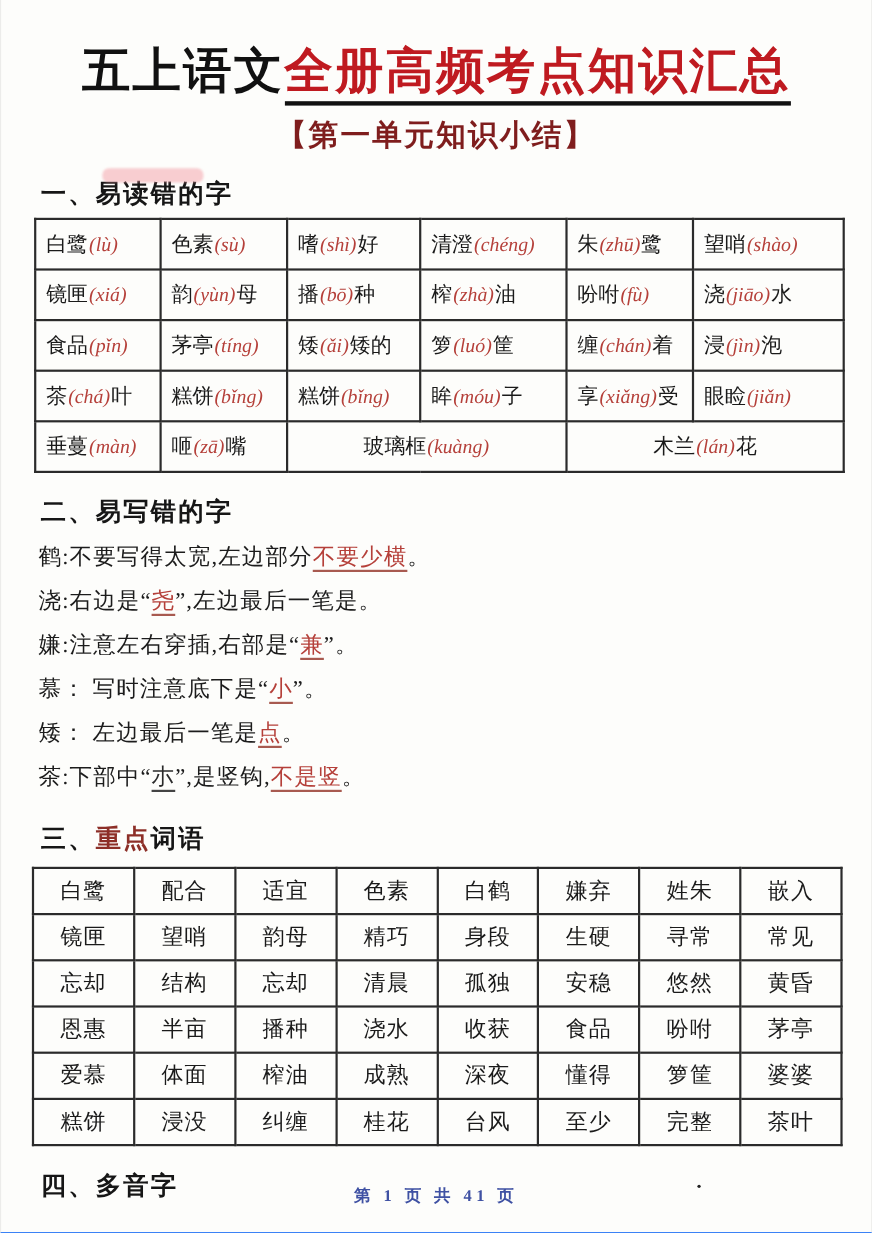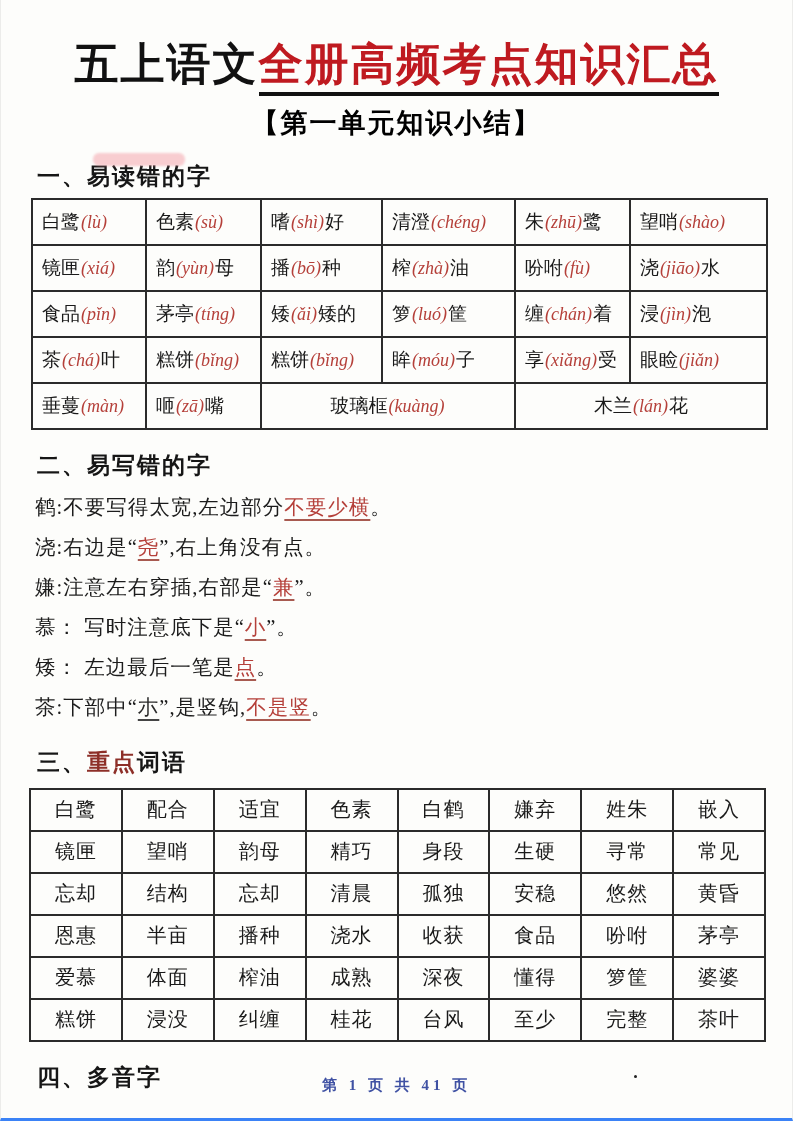--- a/index.html
+++ b/index.html
@@ -3,31 +3,31 @@
 <meta charset="utf-8">
 <style>
   html,body{margin:0;padding:0;background:#ffffff;}
   .page{
     position:relative;
     width:793px;height:1121px;
     margin:0 auto;
     background:#fdfdfb;
     border-left:1px solid #ececea;
     border-right:1px solid #ececea;
-    border-bottom:3px solid #3b82f6;
+    border-bottom:1px solid #3b82f6;
     box-sizing:border-box;
     font-family:"Liberation Serif","DejaVu Serif",serif;
     color:#1a1a1a;
     overflow:hidden;
   }
   
   .title{margin-top:40px;text-align:center;font-size:44px;font-weight:bold;letter-spacing:2px;line-height:1.15;}
   .title .black{color:#111;}
   .title .red{color:#bf1a20;border-bottom:4px solid #111;padding-bottom:3px;}
-  .subtitle{margin-top:14px;text-align:center;font-size:27px;font-weight:bold;color:#000000;letter-spacing:2px;}
+  .subtitle{margin-top:14px;text-align:center;font-size:27px;font-weight:bold;color:#7f1d1d;letter-spacing:2px;}
   
   .sec-heading{margin:20px 0 4px 36px;font-size:23px;font-weight:bold;color:#161616;letter-spacing:2px;position:relative;}
   .sec-heading .red-part{color:#8d2f28;}
   .hl-smudge{position:absolute;left:56px;top:-8px;width:92px;height:13px;background:rgba(243,158,166,0.5);border-radius:6px;filter:blur(1px);}
   
   table{border-collapse:collapse;table-layout:fixed;}
   .tbl1{margin:6px 0 0 30px;width:735px;}
   .tbl1 td{border:2px solid #2b2b2b;height:44px;font-size:19px;padding:0 4px 0 9px;vertical-align:middle;white-space:nowrap;overflow:hidden;}
   .tbl1 td.merged{text-align:center;padding-left:4px;margin-left:37px;}
   .tbl2{margin:10px 0 0 28px;width:737px;}
@@ -108,21 +108,21 @@
         </tr>
       </tbody>
   </table>
 
   <div class="sec-heading">
     <span>二、易写错的字</span>
   </div>
 
   <div class="notes">
       <div class="note-line"><span>鹤:不要写得太宽,左边部分</span><span class="red-ul">不要少横</span><span>。</span></div>
-      <div class="note-line"><span>浇:右边是“</span><span class="red-ul">尧</span><span>”,右上角没有点。</span></div>
+      <div class="note-line"><span>浇:右边是“</span><span class="red-ul">尧</span><span>”,左边最后一笔是。</span></div>
       <div class="note-line"><span>嫌:注意左右穿插,右部是“</span><span class="red-ul">兼</span><span>”。</span></div>
       <div class="note-line"><span>慕： 写时注意底下是“</span><span class="red-ul">小</span><span>”。</span></div>
       <div class="note-line"><span>矮： 左边最后一笔是</span><span class="red-ul">点</span><span>。</span></div>
       <div class="note-line"><span>茶:下部中“</span><span class="ul">朩</span><span>”,是竖钩,</span><span class="red-ul">不是竖</span><span>。</span></div>
     </div>
 
   <div class="sec-heading">
     <span>三、</span><span class="red-part">重点</span><span>词语</span>
   </div>
 

